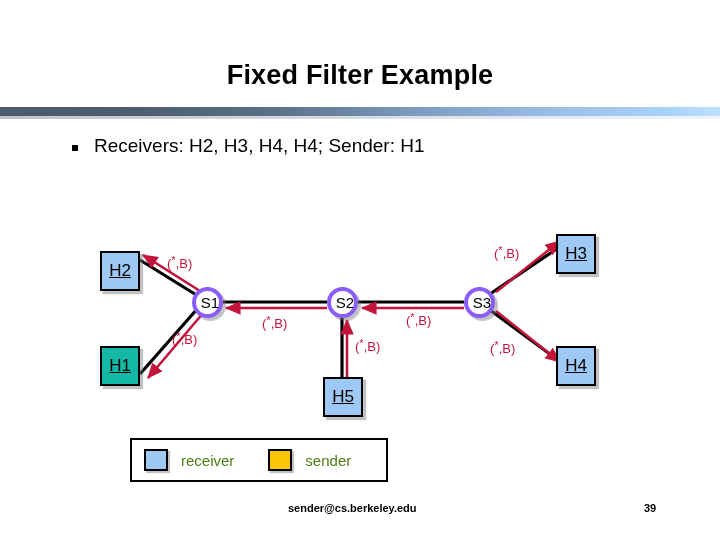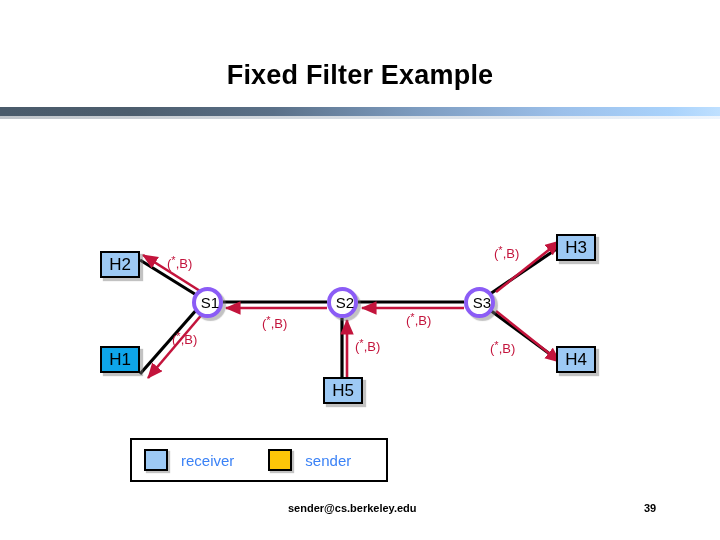--- a/index.html
+++ b/index.html
@@ -47,23 +47,23 @@
 
   .node{
     position:absolute;
     box-sizing:border-box;
     display:flex;align-items:center;justify-content:center;
     font-size:17px;color:#000;
     font-family:"Liberation Sans", sans-serif;
     border:2px solid #000;
     box-shadow:3px 3px 1px rgba(120,120,120,.45);
   }
-  .host{width:40px;height:27px;}
+  .host{width:40px;height:40px;text-decoration:underline;}
   .host.recv{background:#9dc9f4;}
-  .host.send{background:#0ea5e9;}
+  .host.send{background:#14b8a6;}
   .sw{
     width:31px;height:31px;border-radius:50%;background:#fff;border:4px solid #8b5cf6;
     box-shadow:3px 3px 1px rgba(120,120,120,.45);
     font-size:15px;
     justify-content:flex-end;
   }
 
   .edge-label{
     position:absolute;
     color:#c3143c;
@@ -79,21 +79,21 @@
     border:2px solid #000;background:#fff;
     display:flex;align-items:center;
   }
   .legend-swatch{
     width:24px;height:22px;border:2px solid #000;box-sizing:border-box;
     box-shadow:2px 2px 1px rgba(120,120,120,.45);
   }
   .sw-recv{background:#9dc9f4;margin-left:12px;}
   .sw-send{background:#fdc508;margin-left:34px;}
   .legend-label{
-    font-size:15px;color:#3b82f6;margin-left:13px;
+    font-size:15px;color:#4d7c0f;margin-left:13px;
     font-family:"Liberation Sans", sans-serif;
   }
 
   .footer-mail{
     position:absolute;left:288px;top:494px;
     font-size:11px;font-weight:bold;color:#000;
     font-family:"Liberation Sans", sans-serif;
   }
   .footer-page{
     position:absolute;left:644px;top:494px;
@@ -104,20 +104,24 @@
 </head>
 <body>
 
 <div id="slide">
 
   <div class="title">Fixed Filter Example</div>
 
   <div class="rule"></div>
   <div class="rule-shadow"></div>
 
+  <div class="bullet-row">
+    <div class="bullet-mark"></div>
+    <div class="bullet-text">Receivers: H2, H3, H4, H4; Sender: H1</div>
+  </div>
 
   <div id="diagram">
 
     <svg id="links" viewBox="0 0 720 540">
       <defs>
         <marker id="ar" markerWidth="7" markerHeight="7" refX="5.6" refY="2.6" orient="auto" markerUnits="strokeWidth">
           <path d="M0,0 L6,2.6 L0,5.2 z" fill="#c3143c"></path>
         </marker>
       </defs>
 

